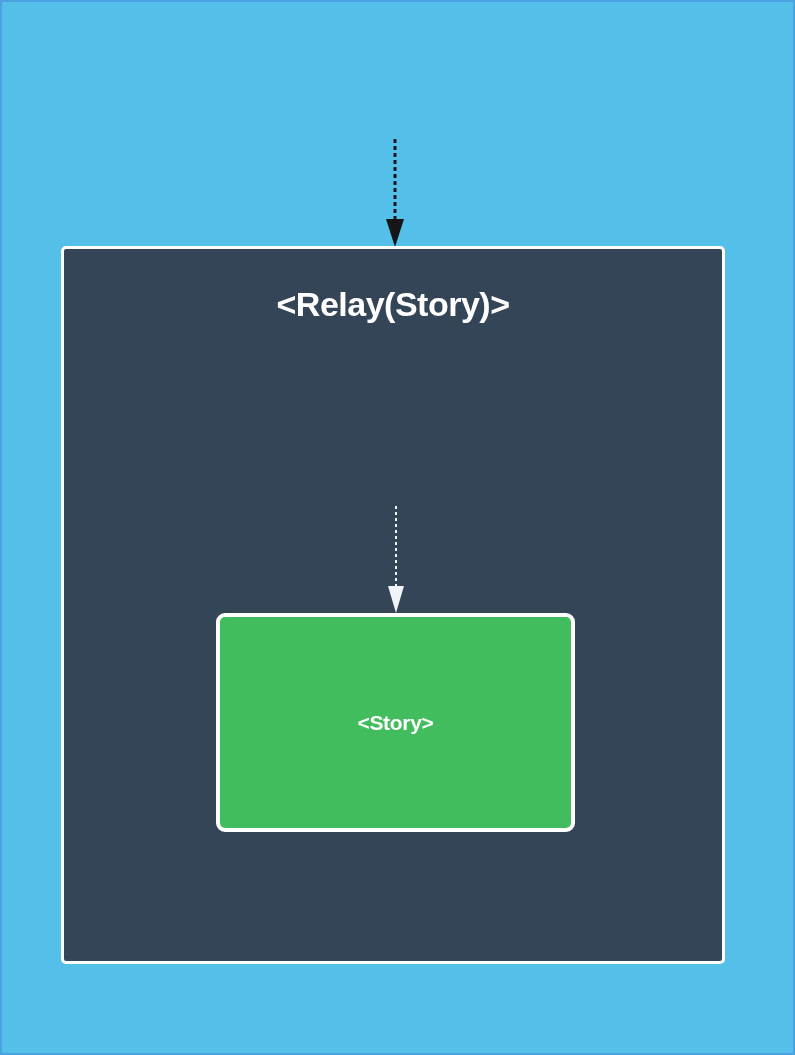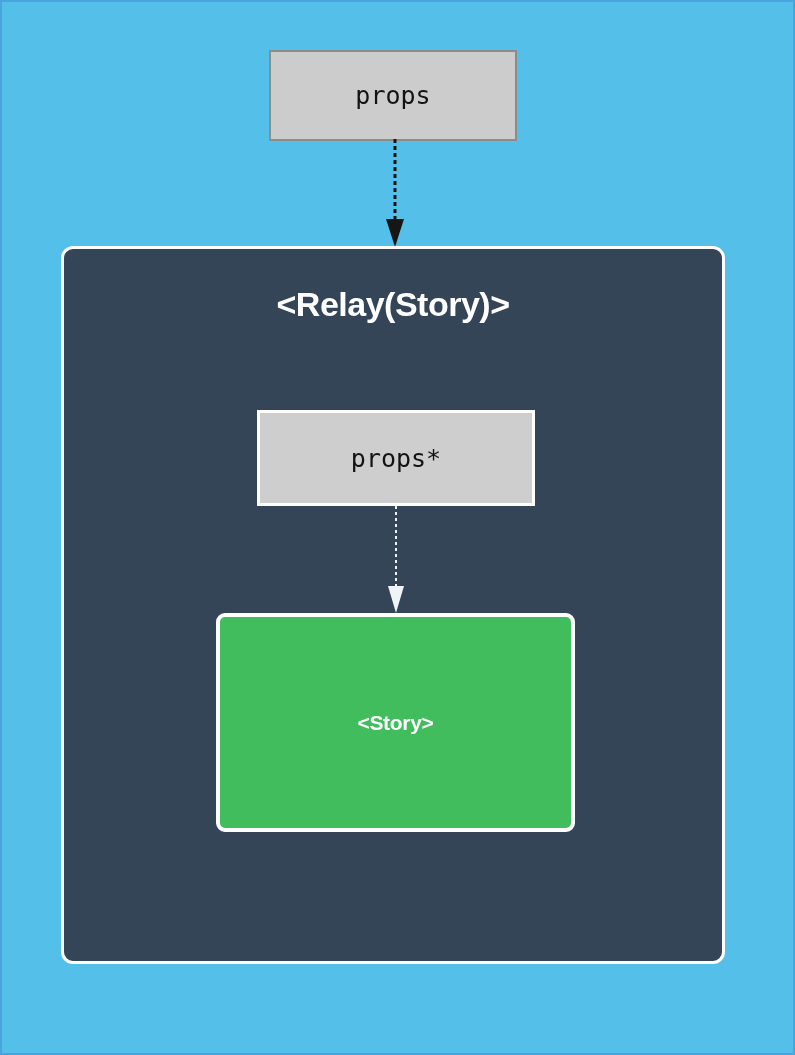--- a/index.html
+++ b/index.html
@@ -56,21 +56,21 @@
 
   
   .relay-container {
     position: absolute;
     left: 59px;
     top: 244px;
     width: 664px;
     height: 718px;
     background: #344558;
     border: 3px solid #fdfdfd;
-    border-radius: 12px;
+    border-radius: 5px;
     box-sizing: border-box;
   }
   .relay-title {
     position: absolute;
     left: 0;
     top: 36px;
     width: 100%;
     text-align: center;
     font-family: "Liberation Sans", sans-serif;
     font-weight: bold;
@@ -124,36 +124,30 @@
     font-size: 21px;
     color: #ffffff;
     letter-spacing: -0.3px;
   }
 </style>
 </head>
 <body>
 
 <div id="canvas">
 
-  <div class="props-box-outer">
-    <span class="props-label">props</span>
-  </div>
 
   <svg class="arrow-outer" viewBox="0 0 34 110" xmlns="http://www.w3.org/2000/svg">
     <line x1="17" y1="0" x2="17" y2="88" stroke="#161616" stroke-width="3" stroke-dasharray="4 3"></line>
     <polygon points="17,108 8,80 26,80" fill="#161616"></polygon>
   </svg>
 
   <div class="relay-container">
 
     <div class="relay-title">&lt;Relay(Story)&gt;</div>
 
-    <div class="props-box-inner">
-      <span class="props-label">props*</span>
-    </div>
 
     <svg class="arrow-inner" viewBox="0 0 34 110" xmlns="http://www.w3.org/2000/svg">
       <line x1="17" y1="0" x2="17" y2="88" stroke="#f0f4f7" stroke-width="2" stroke-dasharray="3 3"></line>
       <polygon points="17,107 9,80 25,80" fill="#f0f4f7"></polygon>
     </svg>
 
     <div class="story-box">
       <span class="story-label">&lt;Story&gt;</span>
     </div>
 

